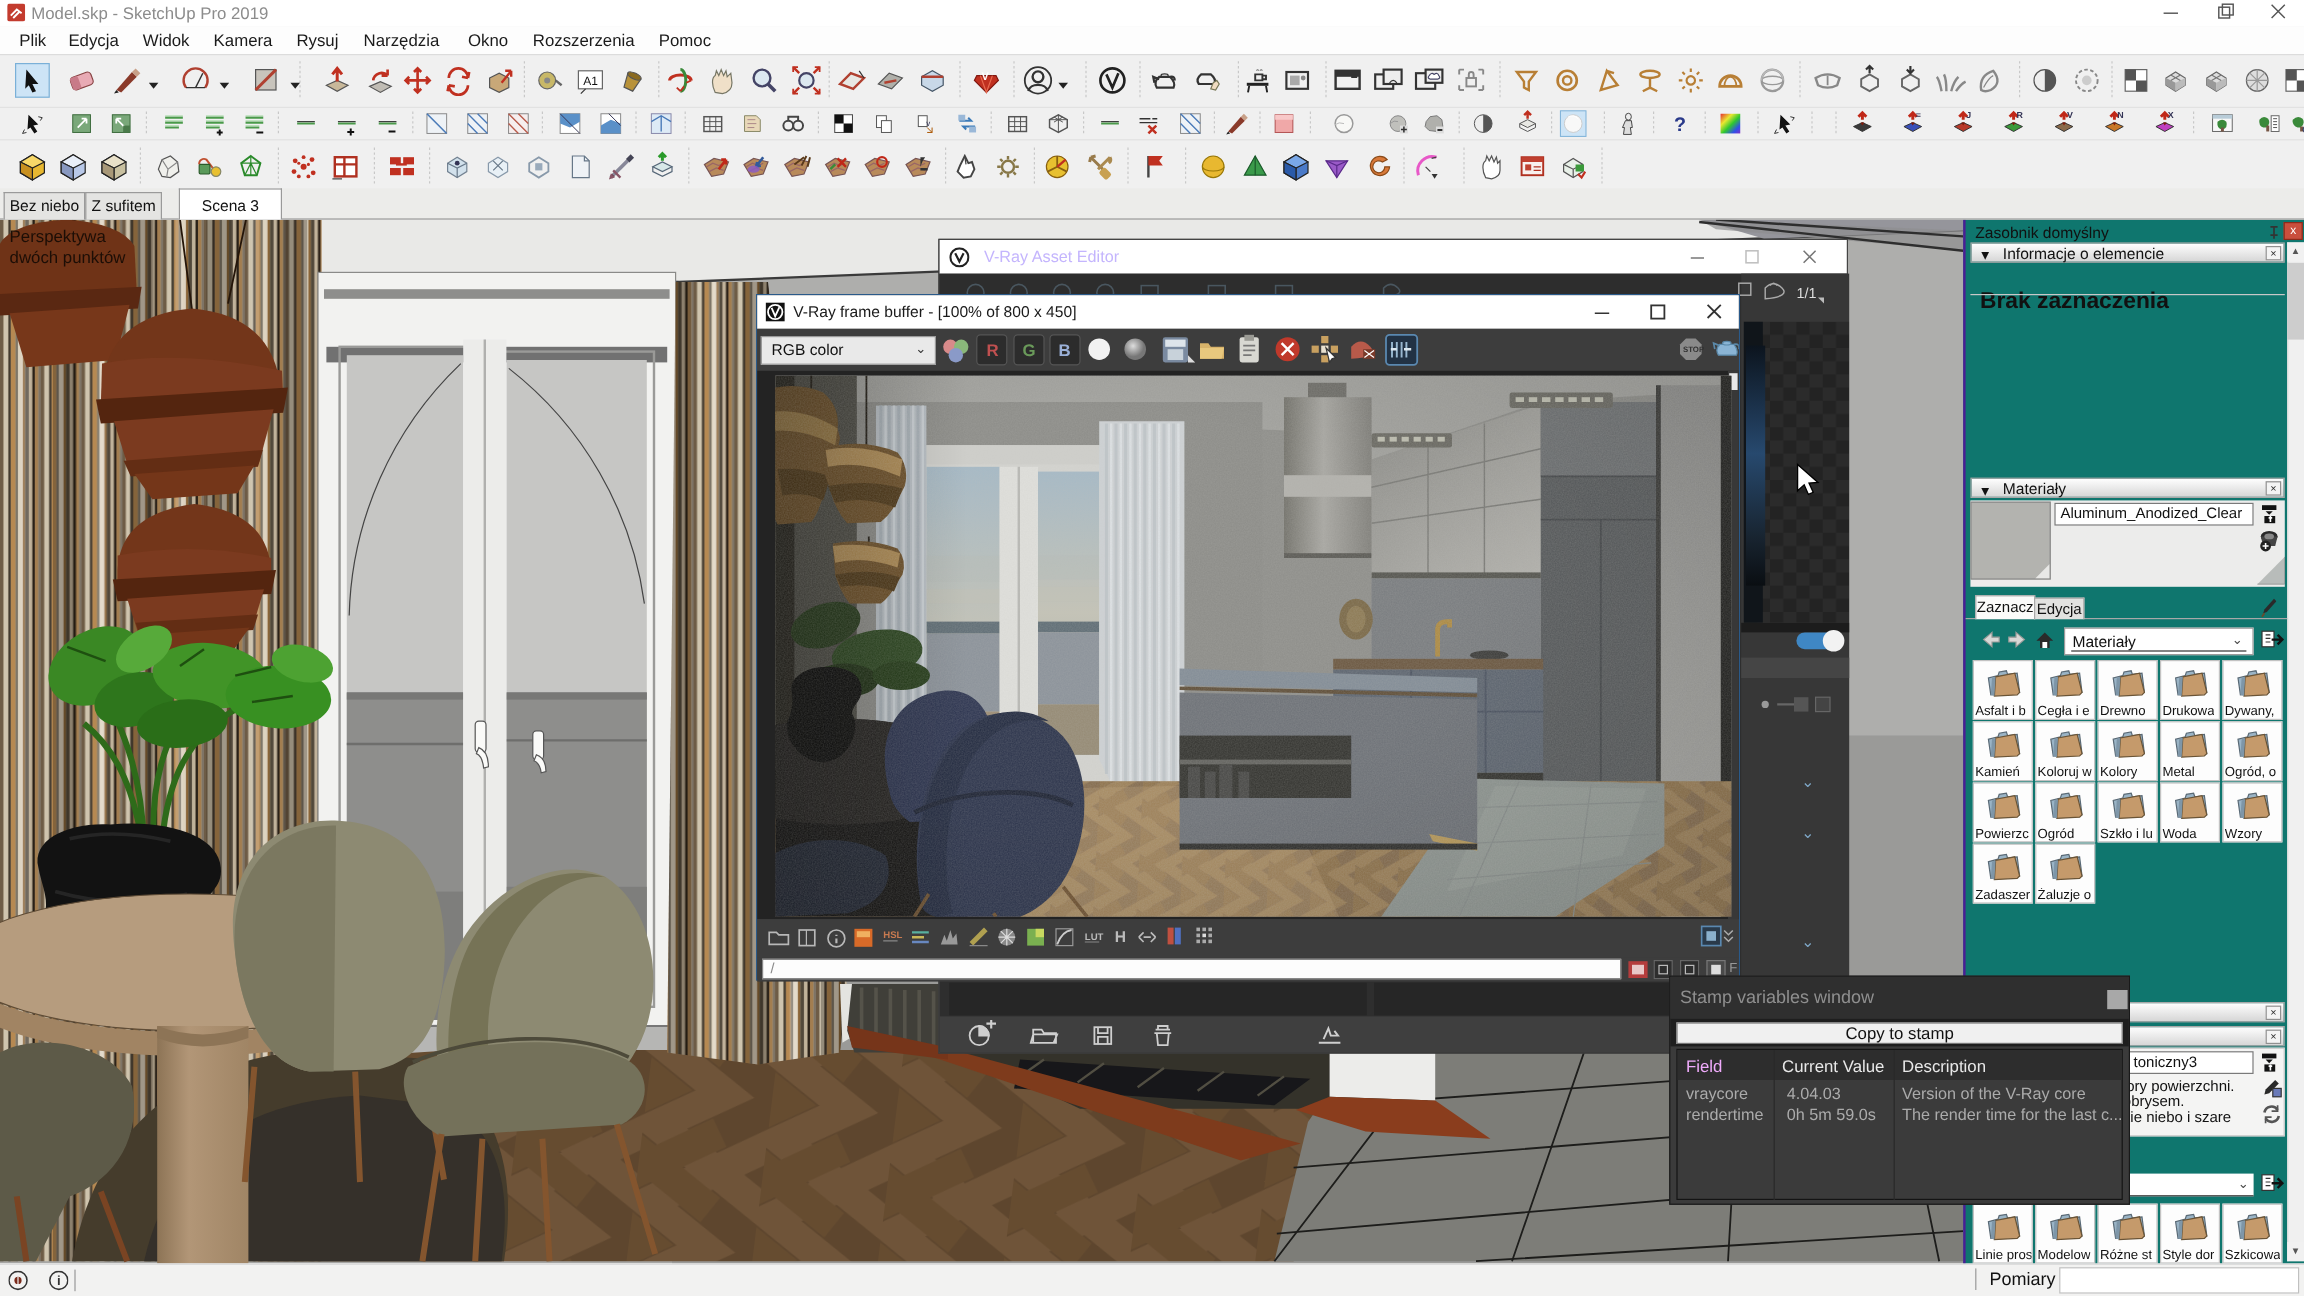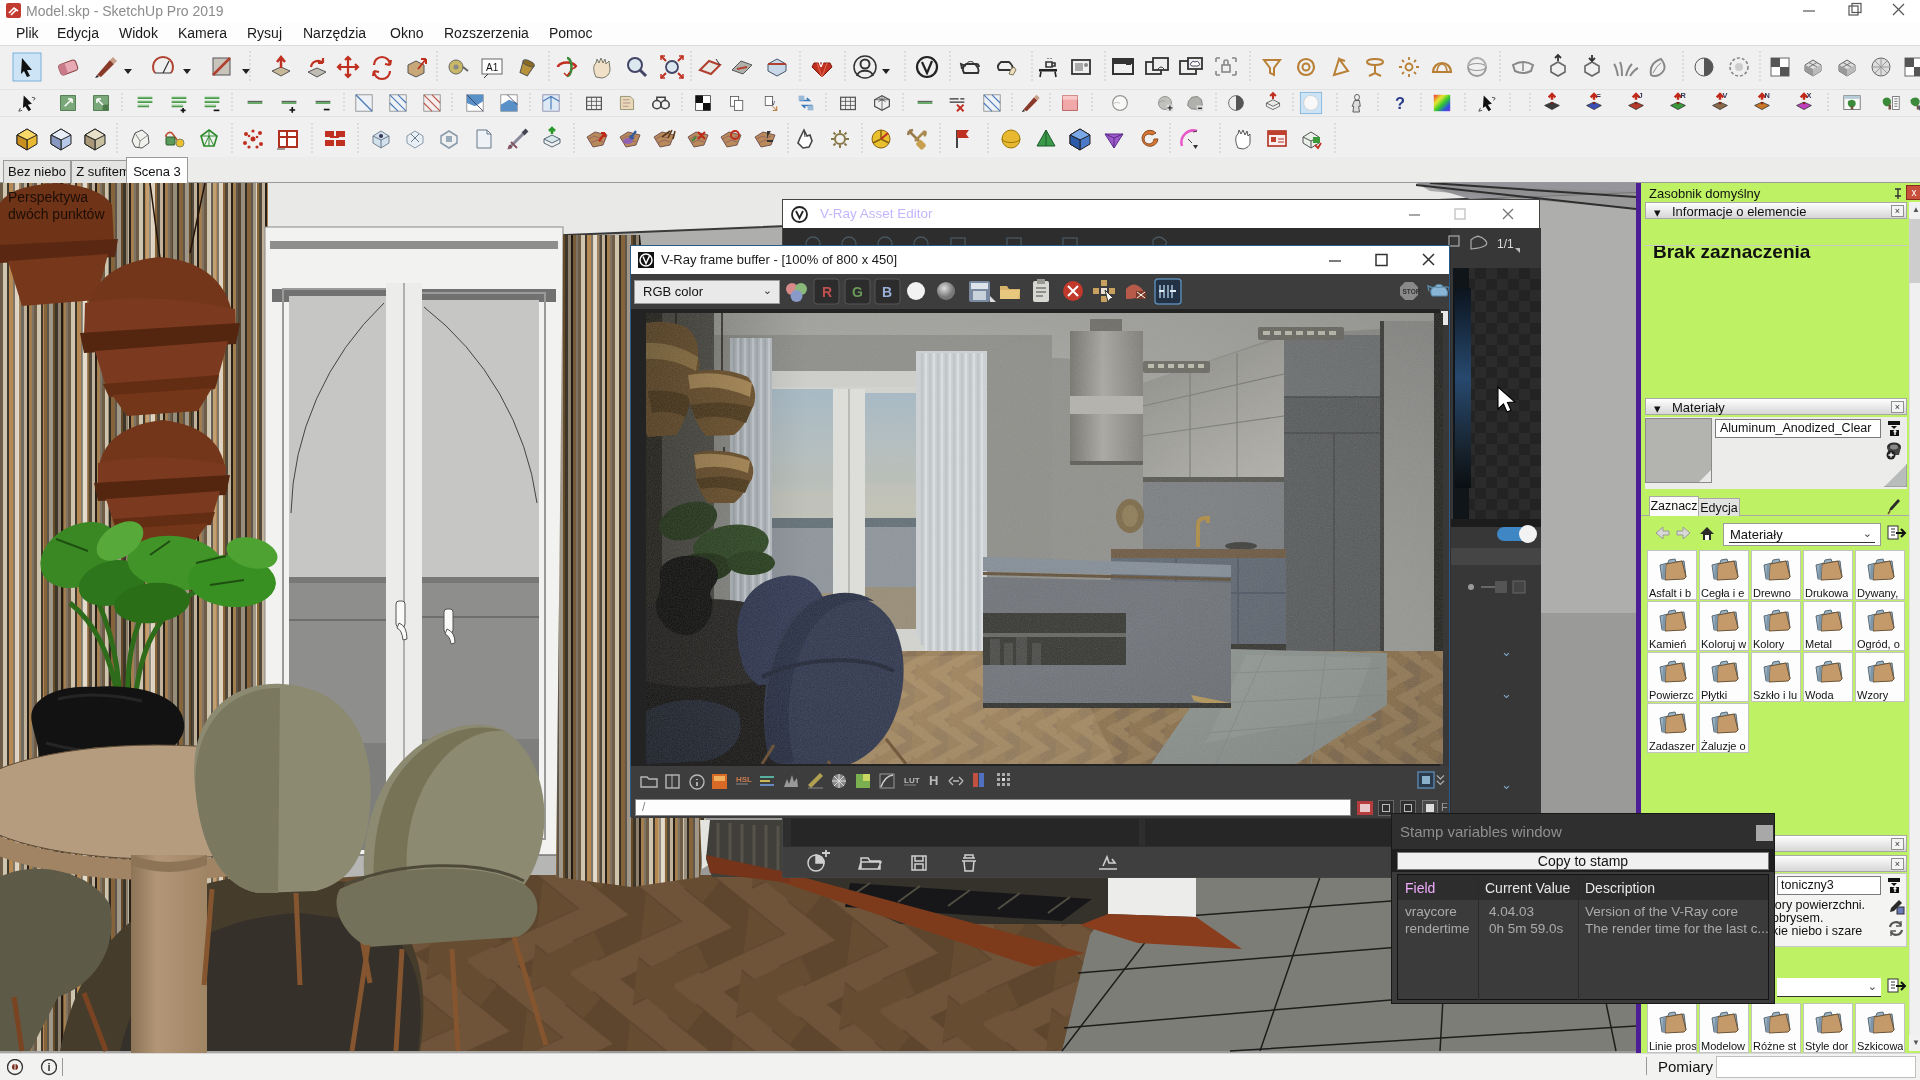--- a/index.html
+++ b/index.html
@@ -5,21 +5,21 @@
 .abs{position:absolute}
 #title{position:absolute;left:0;top:0;width:1920px;height:22px;background:#fff;z-index:10}
 #title .t{position:absolute;left:26px;top:3px;font-size:14px;color:#8c8c8c}
 #menu{position:absolute;left:0;top:22px;width:1920px;height:23px;background:#fdfdfd;z-index:10}
 #menu span{position:absolute;top:3px;font-size:14px;color:#1a1a1a}
 #tbs{position:absolute;left:0;top:45px;z-index:10}
 #tabs{position:absolute;left:0;top:157px;width:1920px;height:26px;background:#ececea;border-bottom:1px solid #9a9a9a;z-index:10}
 .tab{position:absolute;top:3px;height:23px;border:1px solid #9a9a9a;border-bottom:none;background:#e4e4e2;font-size:13px;color:#111;text-align:center;padding-top:3px}
 .tab.act{background:#fff;top:0;height:26px;padding-top:6px;z-index:2}
 #vp{position:absolute;left:0;top:183px;z-index:1}
-#tray{position:absolute;left:1636px;top:183px;width:284px;height:870px;background:#bef264;border-left:5px solid #4c1d95;z-index:2;font-size:13px}
+#tray{position:absolute;left:1636px;top:183px;width:284px;height:870px;background:#0f766e;border-left:2px solid #4c1d95;z-index:2;font-size:13px}
 #ae{position:absolute;left:782px;top:199px;width:758px;height:679px;background:#2e2e2e;border:1px solid #444;z-index:3}
 #vfb{position:absolute;left:630px;top:245px;width:820px;height:572px;background:#3d3d3d;border:1px solid #2a5a8a;z-index:4}
 #stamp{position:absolute;left:1391px;top:813px;width:384px;height:191px;background:#3b3b3b;border:1px solid #191919;z-index:5}
 #status{position:absolute;left:0;top:1053px;width:1920px;height:27px;background:#f2f2f1;border-top:1px solid #d8d8d8;z-index:6}
 .hdr{position:relative;height:17px;background:linear-gradient(#fefefe,#d6d6d6);border:1px solid #a8a8a8;font-size:13px;color:#111}
 .xbtn{position:absolute;right:2px;top:2px;width:13px;height:12px;background:#f4f4f4;border:1px solid #909090;font-size:9px;line-height:10px;text-align:center;color:#333}
 .fcell{position:absolute;width:50px;height:50px;background:#fdfdfd;border:1px solid #c2c2c2;font-size:11px;color:#111}
 .fcell .lb{position:absolute;left:1px;bottom:0px;white-space:nowrap;overflow:hidden;max-width:47px}
 </style></head>
 <body>
@@ -744,21 +744,21 @@
       <path d="M-8 -2 L0 -7 L8 -2 L8 4 L0 9 L-8 4 Z" fill="#e8f0e8" stroke="#555"></path>
       <path d="M-8 -2 L0 2 L8 -2 M0 2 V9" stroke="#555" fill="none"></path>
       <path d="M2 -2 h7 v6 h-7 z" fill="#3a9a3a"></path>
       <path d="M4 6 l3 3 3 -5" stroke="#c03020" stroke-width="1.8" fill="none"></path>
     </g>
   </svg>
 
 <div id="tabs">
  <div class="tab" style="left:3px;width:68px">Bez niebo</div>
  <div class="tab" style="left:71px;width:64px">Z sufitem</div>
- <div class="tab act" style="left:126px;width:62px">Scena 3</div>
+ <div class="tab act" style="left:149px;width:86px">Scena 3</div>
 </div>
 
 <svg id="vp" width="1636" height="870" viewBox="0 0 1636 870">
 <defs>
  <pattern id="curt" width="34" height="10" patternUnits="userSpaceOnUse">
   <rect width="34" height="10" fill="#b3a288"></rect>
   <rect x="0" width="3" height="10" fill="#6e5c46"></rect>
         <rect x="3" width="4" height="10" fill="#cfc4ae"></rect>
         <rect x="7" width="2" height="10" fill="#41392e"></rect>
         <rect x="9" width="4" height="10" fill="#b68952"></rect>
@@ -1027,21 +1027,21 @@
         <use href="#fico"></use>
       </svg><span class="lb">Metal</span></div>
  <div class="fcell" style="left:214px;top:418px"><svg width="30" height="26" style="margin:6px 0 0 10px">
         <use href="#fico"></use>
       </svg><span class="lb">Ogród, o</span></div>
  <div class="fcell" style="left:6px;top:469px"><svg width="30" height="26" style="margin:6px 0 0 10px">
         <use href="#fico"></use>
       </svg><span class="lb">Powierzc</span></div>
  <div class="fcell" style="left:58px;top:469px"><svg width="30" height="26" style="margin:6px 0 0 10px">
         <use href="#fico"></use>
-      </svg><span class="lb">Płytki</span></div>
+      </svg><span class="lb">Ogród</span></div>
  <div class="fcell" style="left:110px;top:469px"><svg width="30" height="26" style="margin:6px 0 0 10px">
         <use href="#fico"></use>
       </svg><span class="lb">Szkło i lu</span></div>
  <div class="fcell" style="left:162px;top:469px"><svg width="30" height="26" style="margin:6px 0 0 10px">
         <use href="#fico"></use>
       </svg><span class="lb">Woda</span></div>
  <div class="fcell" style="left:214px;top:469px"><svg width="30" height="26" style="margin:6px 0 0 10px">
         <use href="#fico"></use>
       </svg><span class="lb">Wzory</span></div>
  <div class="fcell" style="left:6px;top:520px"><svg width="30" height="26" style="margin:6px 0 0 10px">

